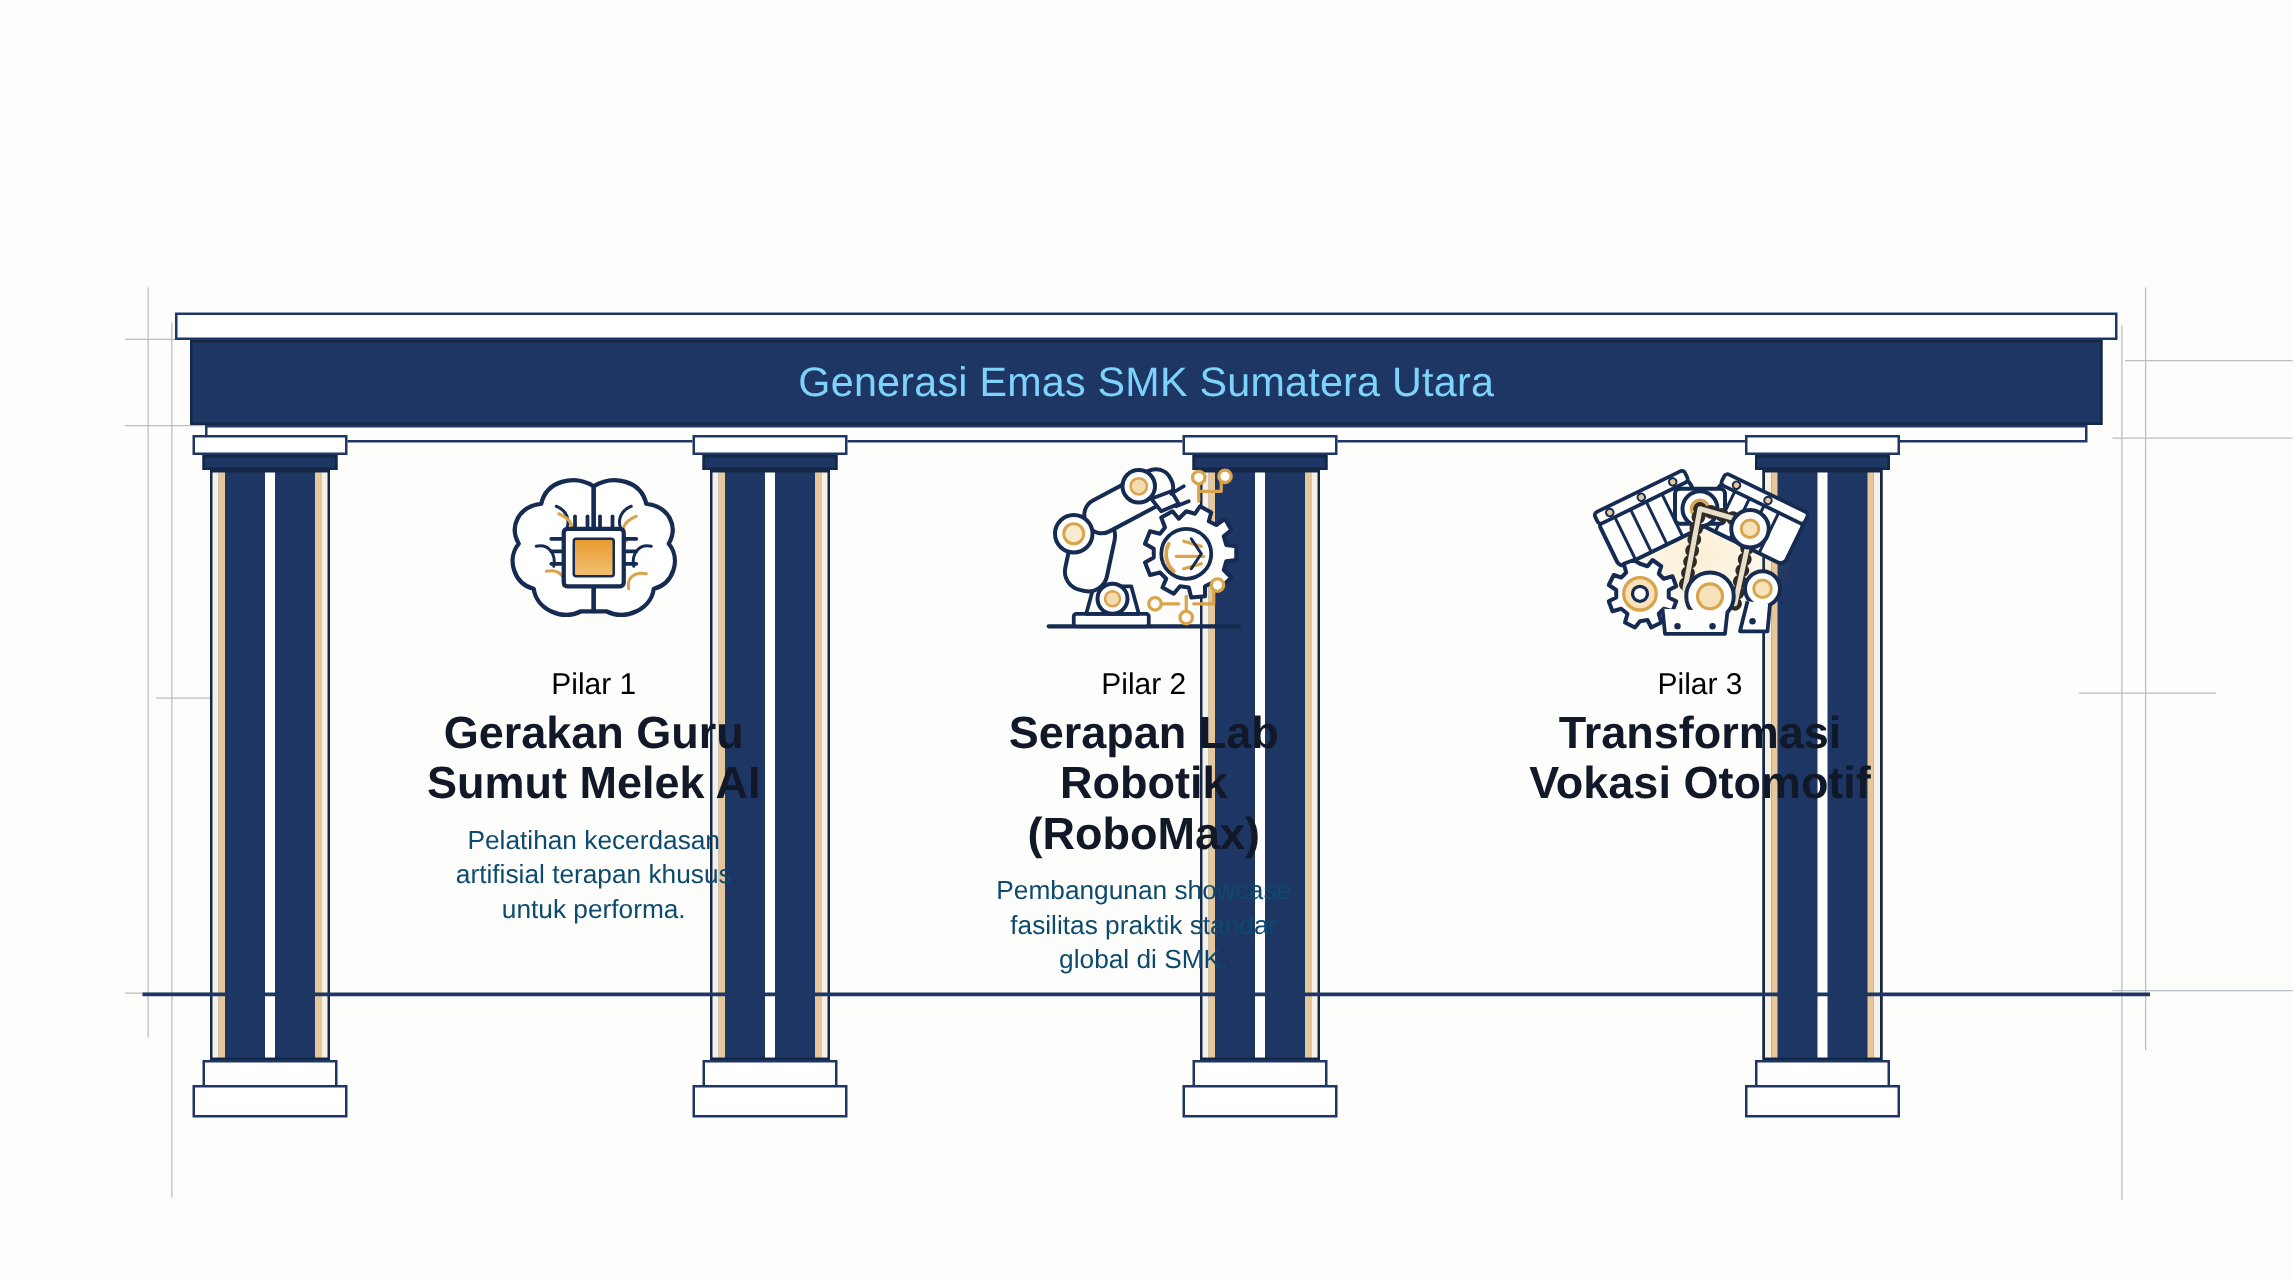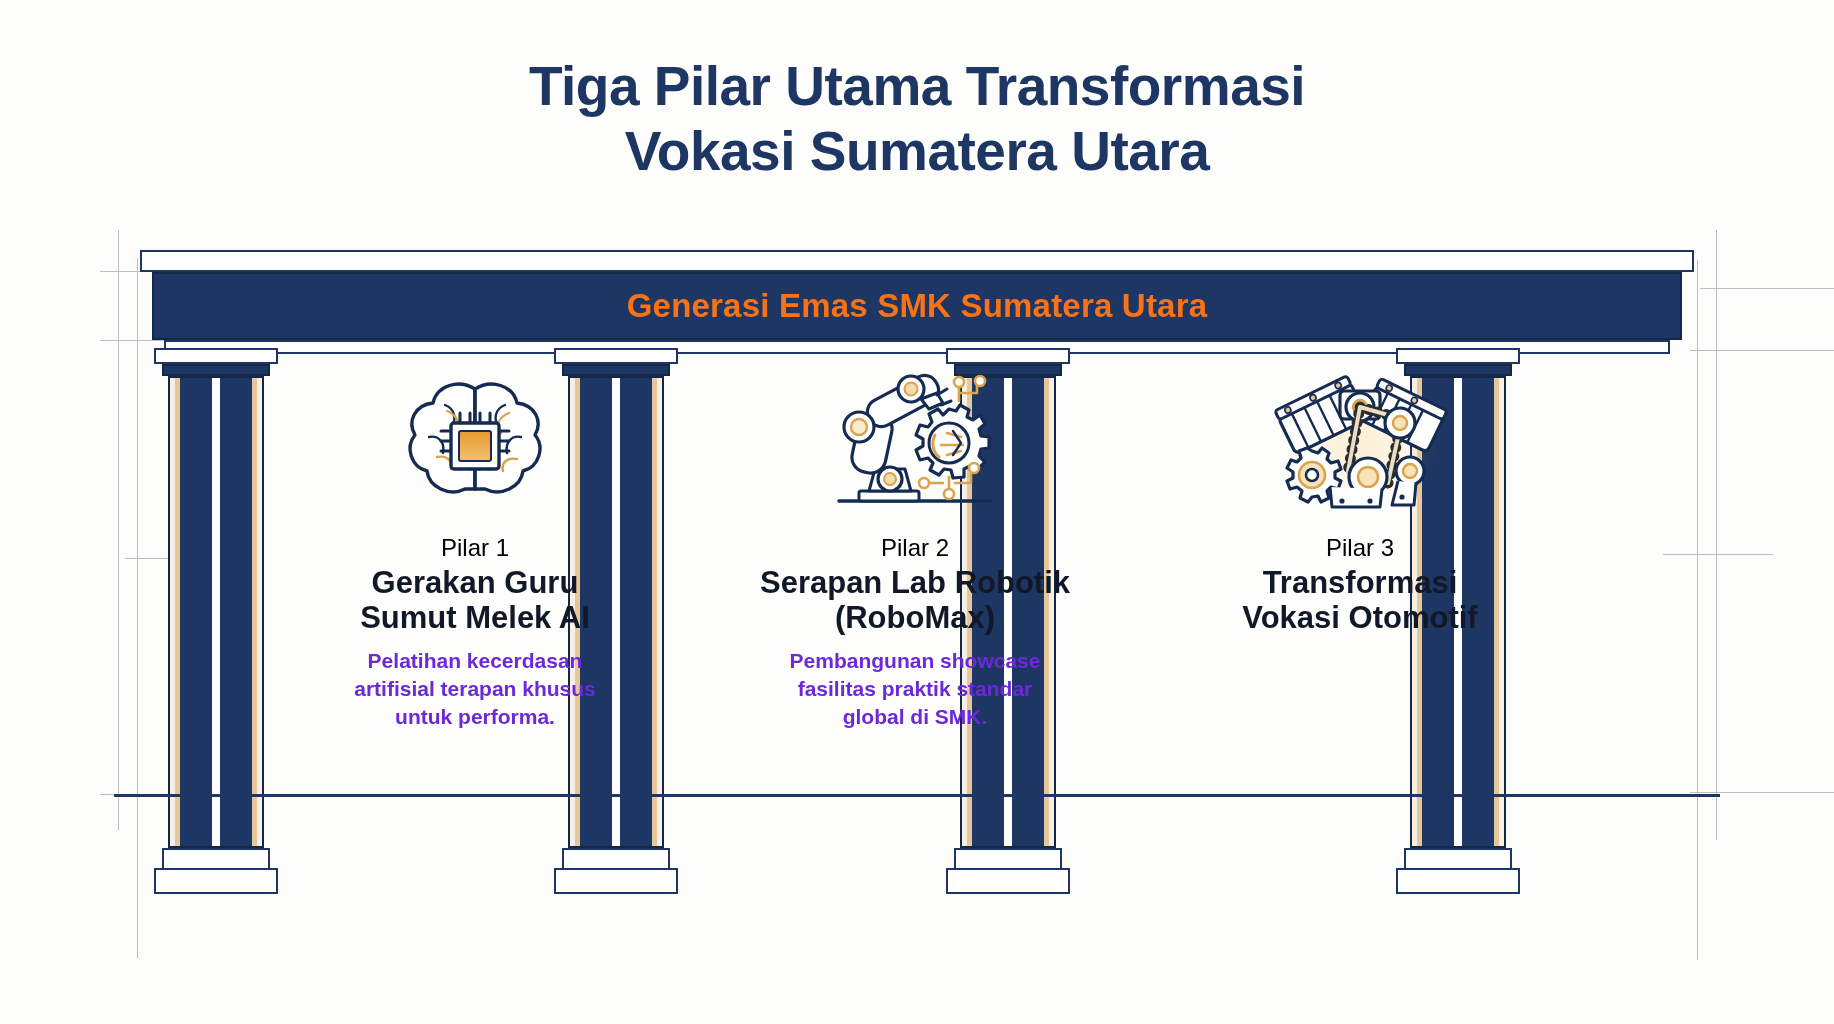--- a/index.html
+++ b/index.html
@@ -38,21 +38,21 @@
     position:absolute;left:0;top:0;width:1554px;height:22px;
     background:#ffffff;border:2.5px solid #1d3663;box-sizing:border-box;
   }
   
   .banner{
     position:absolute;left:12px;top:22px;width:1530px;height:68px;
     background:#1d3663;border:2.5px solid #142747;box-sizing:border-box;
     display:flex;align-items:center;justify-content:center;
   }
   .banner-text{
-    color:#f97316;font-size:33px;font-weight:bold;letter-spacing:0.2px;
+    color:#7dd3fc;font-size:33px;font-weight:normal;letter-spacing:0.2px;
   }
   
   .underband{
     position:absolute;left:24px;top:90px;width:1506px;height:14px;
     background:#ffffff;border:2.5px solid #1d3663;box-sizing:border-box;
   }
 
   
   .column{position:absolute;top:98px;width:124px;height:560px;}
   .cap-top{
@@ -95,36 +95,32 @@
   }
   .icon-box{
     width:190px;height:160px;
     display:flex;align-items:center;justify-content:center;
     margin-bottom:14px;
   }
   .pilar-label{
     color:#000000;font-size:24px;font-weight:normal;margin-bottom:4px;
   }
   .pilar-title{
-    color:#111827;font-size:31px;font-weight:bold;line-height:1.12;
+    color:#111827;font-size:36px;font-weight:bold;line-height:1.12;
     margin-bottom:12px;
   }
   .pilar-desc{
-    color:#6d28d9;font-size:21px;font-weight:bold;line-height:1.32;
+    color:#0c4a6e;font-size:21px;font-weight:normal;line-height:1.32;
   }
 </style>
 </head>
 <body>
 
 <div class="stage">
 
-  <div class="title-wrap">
-    <div class="title-line">Tiga Pilar Utama Transformasi</div>
-    <div class="title-line">Vokasi Sumatera Utara</div>
-  </div>
 
   <div class="guide h" style="left:100px;top:271px;width:110px;"></div>
   <div class="guide h" style="left:100px;top:340px;width:140px;"></div>
   <div class="guide h" style="left:125px;top:558px;width:110px;"></div>
   <div class="guide h" style="left:100px;top:794px;width:150px;"></div>
   <div class="guide v" style="left:137px;top:258px;height:700px;"></div>
   <div class="guide v" style="left:118px;top:230px;height:600px;"></div>
 
   <div class="guide h" style="left:1700px;top:288px;width:140px;"></div>
   <div class="guide h" style="left:1690px;top:350px;width:150px;"></div>

